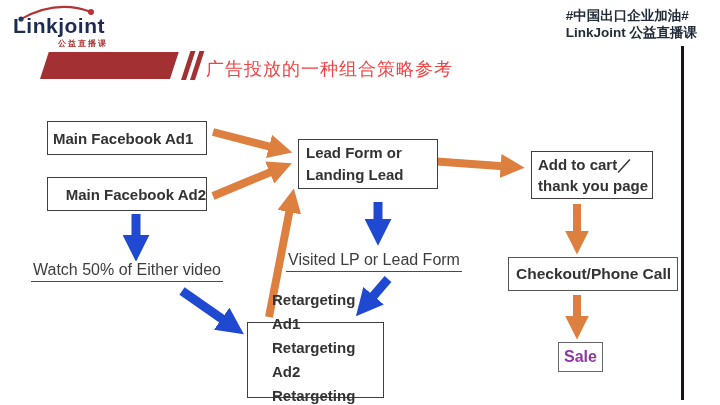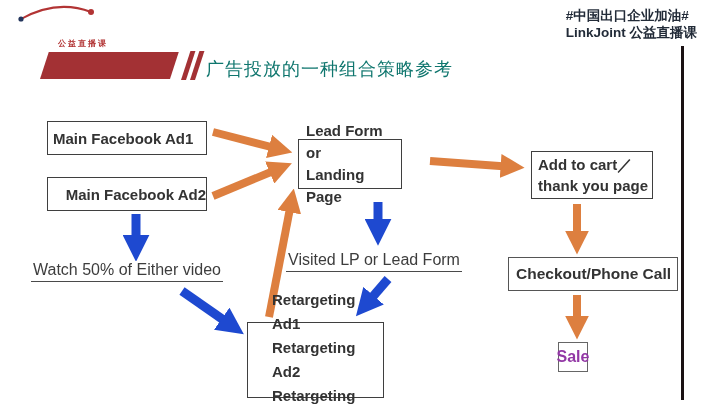--- a/index.html
+++ b/index.html
@@ -17,53 +17,54 @@
   .tagline{position:absolute;top:7px;right:23px;text-align:left;
     font-size:13.5px;font-weight:bold;color:#222b38;line-height:17px;}
   
   .banner-bar{position:absolute;left:40px;top:52px;width:130px;height:27px;
     transform:skewX(-18deg);transform-origin:bottom left;}
   .stripe{position:absolute;top:51px;width:5px;height:29px;
     transform:skewX(-18deg);transform-origin:bottom left;}
   .stripe.s1{left:181px;}
   .stripe.s2{left:190px;}
   .section-title{position:absolute;left:206px;top:57px;font-size:18px;
-    color:#0f766e;letter-spacing:1px;font-weight:500;}
+    color:#ef4444;letter-spacing:1px;font-weight:500;}
   
   .v-divider{position:absolute;left:681px;top:46px;width:2.5px;height:354px;
     background:#1a1113;}
   
   #arrow-layer{position:absolute;left:0;top:0;z-index:1;pointer-events:none;}
   .node{position:absolute;z-index:2;background:#fff;border:1.5px solid #3f3f3f;
     color:#333;font-weight:bold;font-size:15px;display:flex;
     flex-direction:column;justify-content:center;box-sizing:border-box;}
   .node-ad1{left:47px;top:121px;width:160px;height:34px;padding-left:5px;}
   .node-ad2{left:47px;top:177px;width:160px;height:34px;padding-left:5px;align-items:flex-end;}
-  .node-leadform{left:298px;top:139px;width:104px;height:50px;padding-left:7px;line-height:22px;}
+  .node-leadform{left:298px;top:139px;width:140px;height:50px;padding-left:7px;line-height:22px;}
   .node-cart{left:531px;top:151px;width:122px;height:48px;padding-left:6px;line-height:21px;}
   .node-checkout{left:508px;top:257px;width:170px;height:34px;padding-left:7px;font-size:15.5px;border-color:#555;justify-content:center;}
   .node-retarget{left:247px;top:322px;width:137px;height:76px;padding-left:24px;line-height:24px;}
-  .node-sale{left:558px;top:342px;width:30px;height:30px;align-items:center;
+  .node-sale{left:558px;top:342px;width:45px;height:30px;align-items:center;
     font-size:16px;border-color:#666;}
   .ul-label{position:absolute;z-index:2;font-size:16px;color:#3d3d3d;
     padding:0 2px 2px 2px;border-bottom:1.5px solid #4a4a4a;background:#fff;}
   .lbl-watch{left:31px;top:261px;}
   .lbl-visited{left:286px;top:251px;}
 </style>
 </head>
 <body>
 
 <div class="page">
 
   <div class="logo">
     <svg class="logo-arc" width="95" height="20" viewBox="0 0 95 20">
       <path d="M9,15 Q45,-5 79,8" fill="none" stroke="#b23434" stroke-width="2"></path>
       <circle cx="9" cy="15" r="2.6" fill="#23355c"></circle>
       <circle cx="79" cy="8" r="3" fill="#b23434"></circle>
     </svg>
+    <div class="brand" style="color: rgb(29, 44, 78);">Linkjoint</div>
     <div class="brand-sub">公益直播课</div>
   </div>
 
   <div class="tagline">
     <div>#中国出口企业加油#</div>
     <div>LinkJoint 公益直播课</div>
   </div>
 
   <div class="banner-bar" style="background: rgb(163, 49, 52);"></div>
   <div class="stripe s1" style="background: rgb(163, 49, 52);"></div>
@@ -96,21 +97,21 @@
   <div class="node node-ad1">
     <span>Main Facebook Ad1</span>
   </div>
 
   <div class="node node-ad2">
     <span>Main Facebook Ad2</span>
   </div>
 
   <div class="node node-leadform">
     <span>Lead Form or</span>
-    <span>Landing Page</span>
+    <span>Landing Lead</span>
   </div>
 
   <div class="node node-cart">
     <span>Add to cart／</span>
     <span>thank you page</span>
   </div>
 
   <div class="ul-label lbl-watch">Watch 50% of Either video</div>
 
   <div class="ul-label lbl-visited">Visited LP or Lead Form</div>

